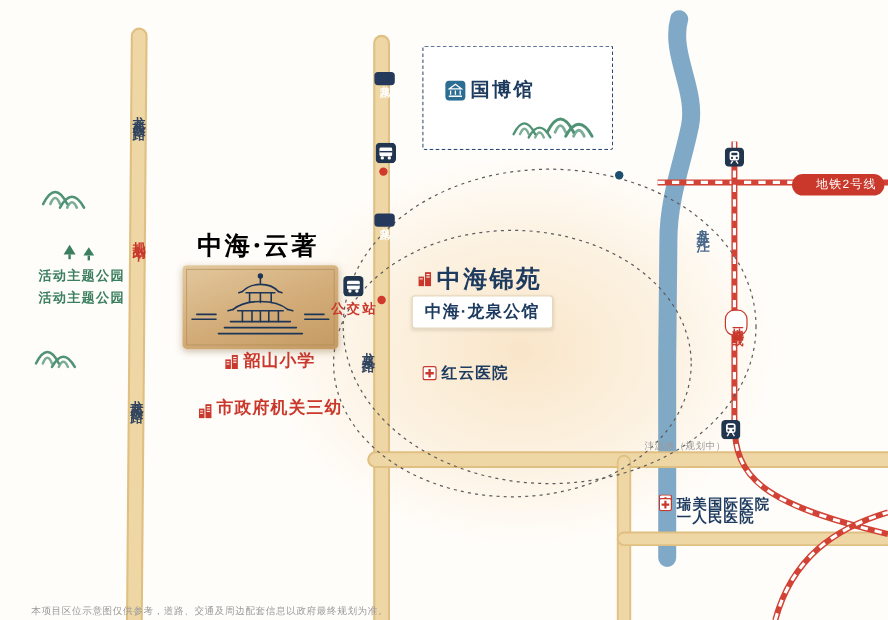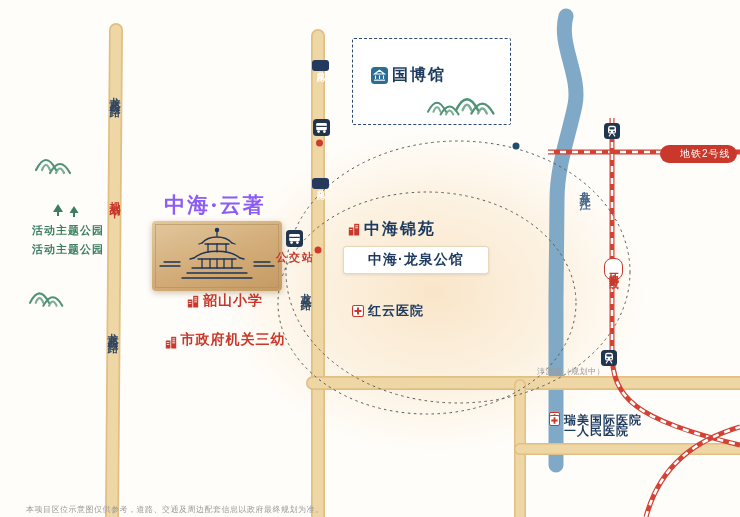--- a/index.html
+++ b/index.html
@@ -9,33 +9,33 @@
     background: #fffdfa; overflow: hidden;
     font-family: "Liberation Sans", "DejaVu Sans", sans-serif;
   }
   .base { position: absolute; left: 0; top: 0; }
   .abs { position: absolute; }
   .v { writing-mode: vertical-rl; text-orientation: upright; }
   .row { display: flex; align-items: center; gap: 4px; white-space: nowrap; }
   .title {
     font-family: "DejaVu Serif", "Liberation Serif", serif;
     font-weight: bold; font-size: 21px; letter-spacing: 2px;
-    color: #8b5cf6; text-align: center; width: 150px;
+    color: #000000; text-align: center; width: 150px;
   }
   .gold-box {
     border-radius: 4px;
     background: linear-gradient(160deg, #e2c89e 0%, #d2ab77 55%, #c49a62 100%);
     box-shadow: 0 2px 6px rgba(120,90,40,.35);
   }
   .pill { background:#c9382b; color:#fff; font-size:11px; padding:3px 9px; border-radius:11px; letter-spacing:1px; white-space:nowrap; }
   .pill-sm { font-size:10px; padding:2px 6px; border-radius:9px; }
   .pill-v { background:#fff; border:1px solid #c9382b; color:#c9382b; font-size:9.5px; padding:6px 2px; border-radius:8px; letter-spacing:1.5px; font-weight:bold; }
   .sign { background:#24395c; color:#fff; font-size:9px; padding:4px 2px; border-radius:3px; letter-spacing:1px; }
   .white-box {
-    background:#fff; border:1px solid #e7d8ba; border-radius:3px; padding:4px 24px;
+    background:#fff; border:1px solid #e7d8ba; border-radius:3px; padding:4px 10px;
     font-size:14px; font-weight:bold; color:#1d3a5f; letter-spacing:1px;
     box-shadow:0 1px 3px rgba(0,0,0,.10); white-space:nowrap;
   }
   .dash-box { border:1.5px dashed #2a4a74; background:rgba(255,255,255,.93); border-radius:2px; }
   .vlabel { font-size:11px; letter-spacing:3px; color:#32455f; font-weight:bold; }
   .vlabel-red { font-size:11px; letter-spacing:3px; color:#c9382b; font-weight:bold; }
   .navy-b { color:#1d3a5f; font-weight:bold; }
   .red-b { color:#c9382b; font-weight:bold; }
   .park { color:#3c7f5f; font-size:11px; text-align:center; line-height:1.7; letter-spacing:1px; font-weight:bold; }
   .tiny { font-size:8px; color:#9a9a9a; letter-spacing:.5px; }
@@ -164,21 +164,21 @@
   </div>
 
   <div class="abs row" style="left:348px; top:219px;">
     <svg width="12" height="13" viewBox="0 0 12 13">
         <rect x="0.8" y="4.5" width="4.6" height="8" fill="#c9382b"></rect>
         <rect x="6.2" y="0.8" width="5" height="11.7" fill="#c9382b"></rect>
         <rect x="7.3" y="2.4" width="2.8" height="0.9" fill="#fff"></rect>
         <rect x="7.3" y="4.4" width="2.8" height="0.9" fill="#fff"></rect>
         <rect x="1.7" y="6" width="2.6" height="0.8" fill="#fff"></rect>
       </svg>
-    <span class="navy-b" style="font-size:16px; letter-spacing:2px;">中海锦苑</span>
+    <span class="navy-b" style="font-size:20px; letter-spacing:2px;">中海锦苑</span>
   </div>
 
   <div class="abs white-box" style="left:343px; top:246px;">中海·龙泉公馆</div>
 
 
   <div class="abs row" style="left:352px; top:302px;">
     <svg width="12" height="12" viewBox="0 0 11 11">
         <rect x="0.5" y="0.5" width="10" height="10" rx="1.5" fill="#fff" stroke="#c9382b"></rect>
         <path d="M5.5 2.3 V8.7 M2.3 5.5 H8.7" stroke="#c9382b" stroke-width="1.8"></path>
       </svg>

